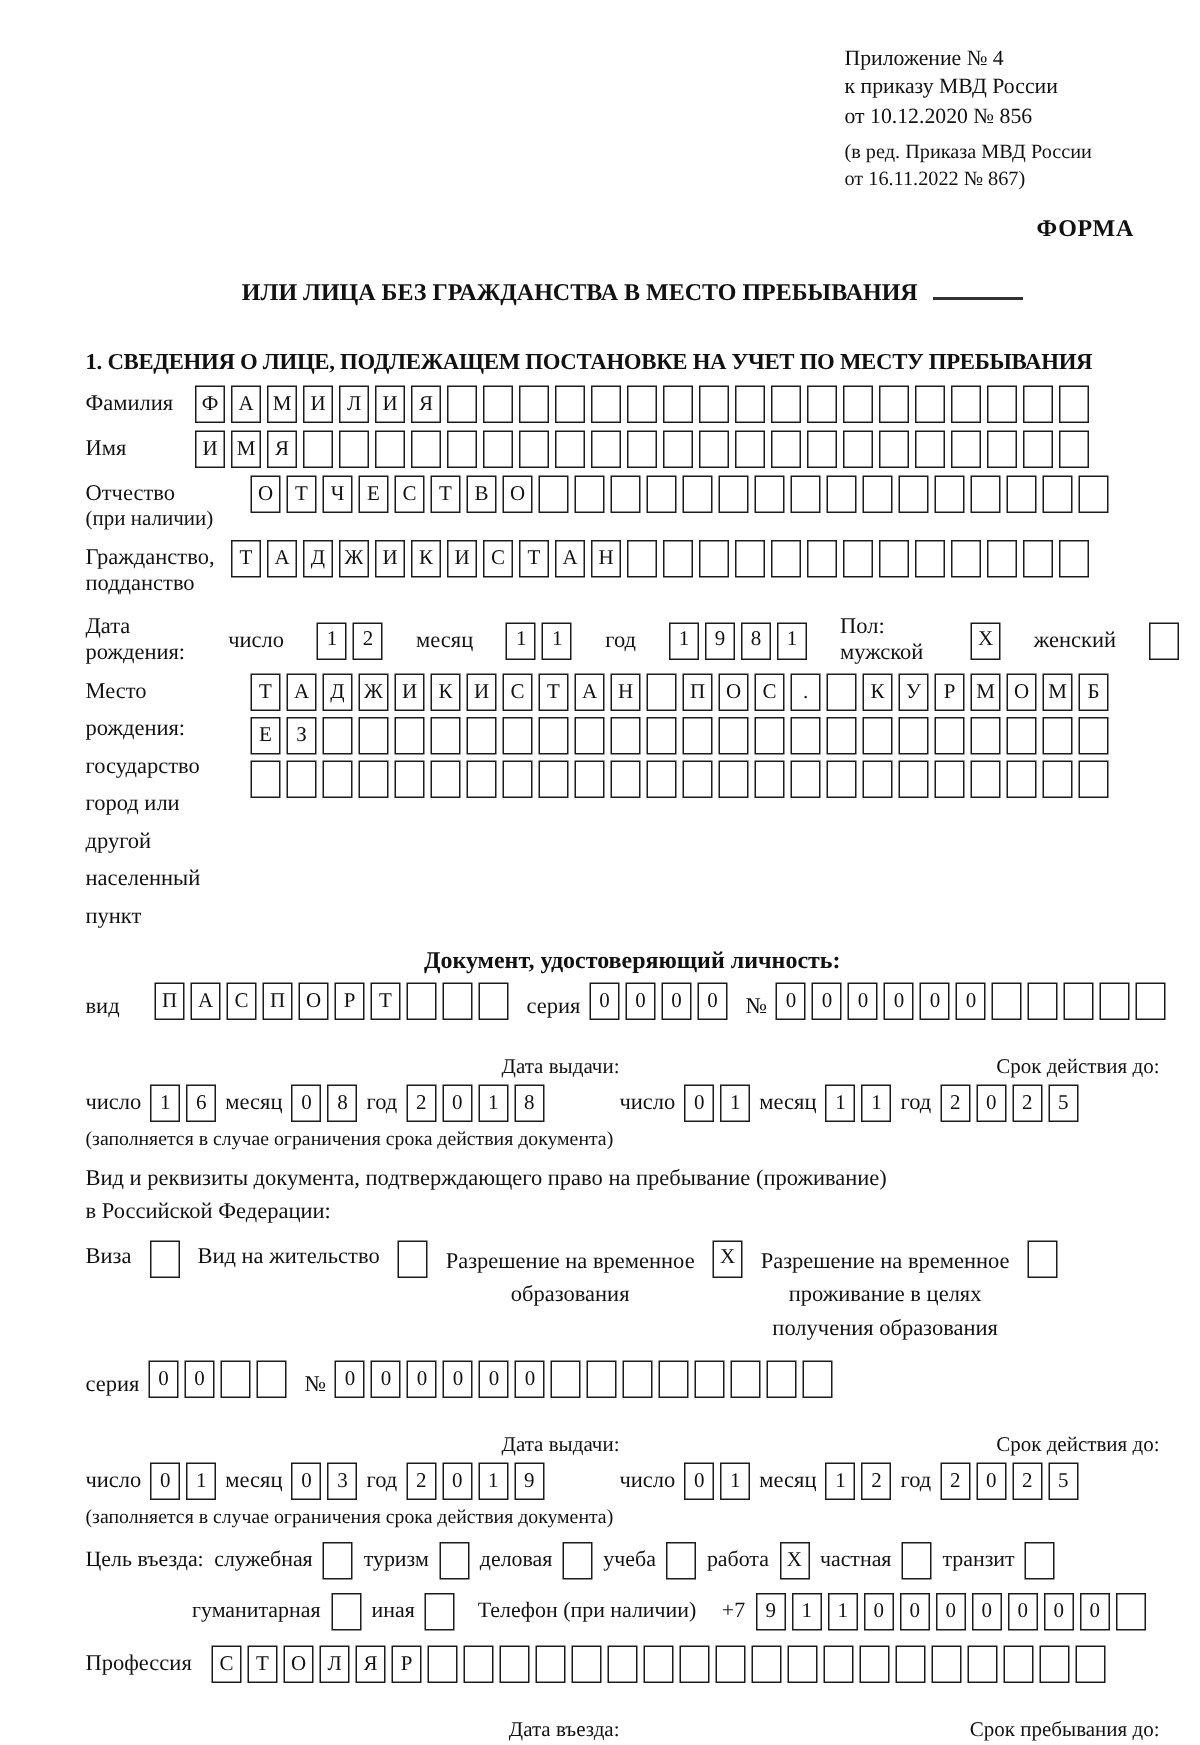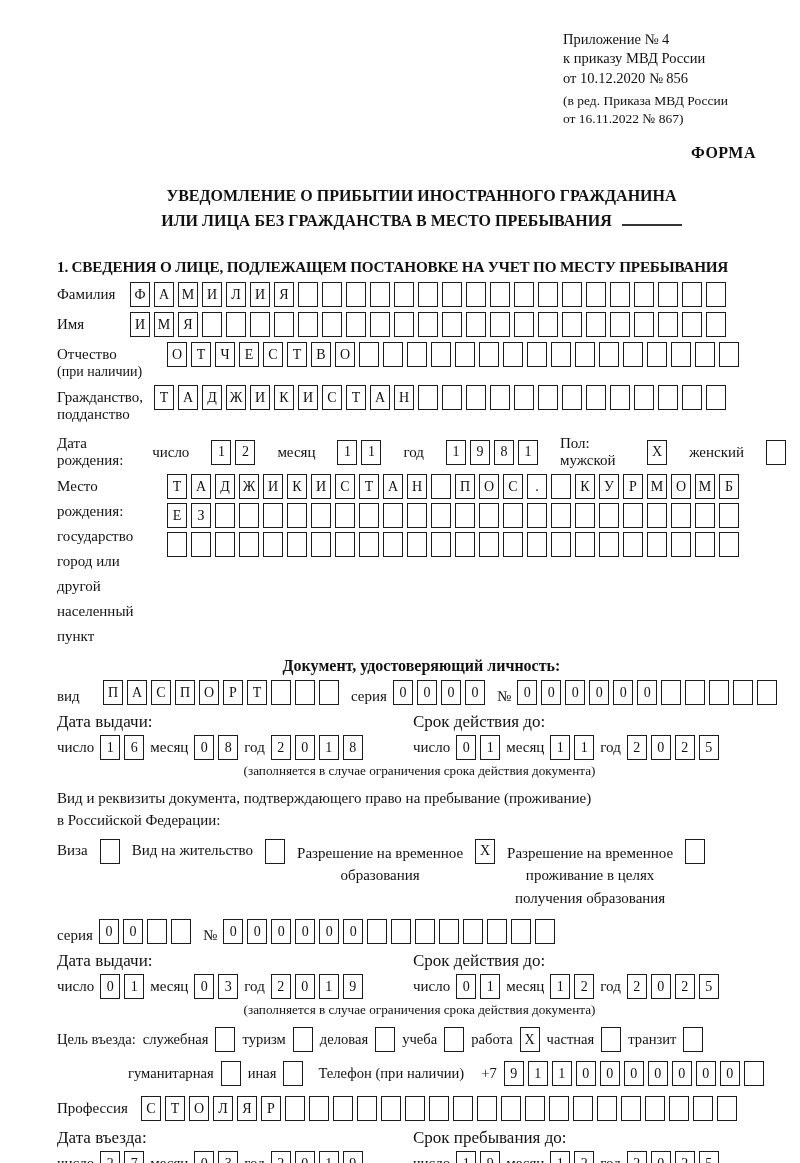--- a/index.html
+++ b/index.html
@@ -49,23 +49,23 @@
 
   .doc-heading { text-align: center; font-weight: bold; font-size: 16px; margin-top: 8px; margin-bottom: 2px; }
 
   .docrow { display: flex; align-items: flex-end; margin-top: 5px; }
   .docrow .lbl { margin-right: 6px; }
   .ml12 { margin-left: 12px; }
 
   .dateblock { display: flex; margin-top: 7px; }
   .dg-l { width: 356px; flex: 0 0 auto; }
   .dg-r { width: 360px; flex: 0 0 auto; }
-  .dg-head { text-align: left; font-size: 17px; margin-bottom: 3px; }
+  .dg-head { text-align: right; font-size: 14px; margin-bottom: 3px; margin-top: 17px; }
   .daterow { display: flex; align-items: center; gap: 6px; }
-  .note-right { text-align: center; font-size: 13.2px; margin-top: 3px; padding-right: 4px; }
+  .note-right { text-align: left; font-size: 13.2px; margin-top: 3px; padding-right: 4px; }
 
   .intro { margin-top: 9px; line-height: 1.45; }
 
   .visa-row { display: flex; align-items: flex-start; gap: 12px; margin-top: 7px; }
   .visa-row .one { padding-top: 3px; }
   .vml { text-align: center; line-height: 1.5; padding-top: 3px; }
 
   .purpose-row { display: flex; align-items: center; gap: 7px; margin-top: 9px; font-size: 14.6px; }
   .purpose-row.indent { margin-left: 71px; }
 </style>
@@ -77,21 +77,20 @@
   <div class="apx">
     <div>Приложение № 4</div>
     <div>к приказу МВД России</div>
     <div>от 10.12.2020 № 856</div>
     <div class="ed0">(в ред. Приказа МВД России</div>
     <div class="ed1">от 16.11.2022 № 867)</div>
   </div>
   <div class="forma">ФОРМА</div>
 
   <div class="title">
-    <div>УВЕДОМЛЕНИЕ О ПРИБЫТИИ ИНОСТРАННОГО ГРАЖДАНИНА</div>
     <div>
       <span>ИЛИ ЛИЦА БЕЗ ГРАЖДАНСТВА В МЕСТО ПРЕБЫВАНИЯ</span><span class="title-underline"></span>
     </div>
   </div>
 
   <div class="sec-heading">1. СВЕДЕНИЯ О ЛИЦЕ, ПОДЛЕЖАЩЕМ ПОСТАНОВКЕ НА УЧЕТ ПО МЕСТУ ПРЕБЫВАНИЯ</div>
 
   <div class="frow">
     <span class="flabel w73">Фамилия</span>
     <span class="cells">

